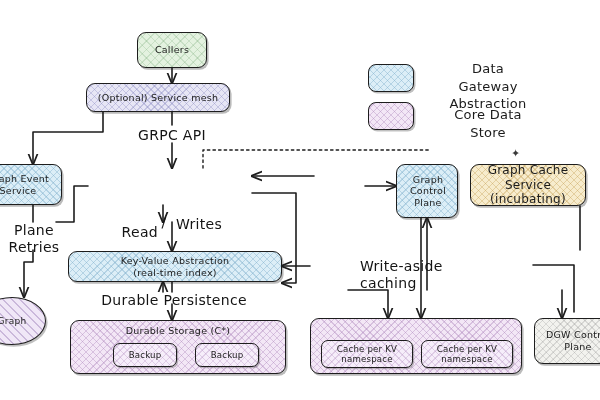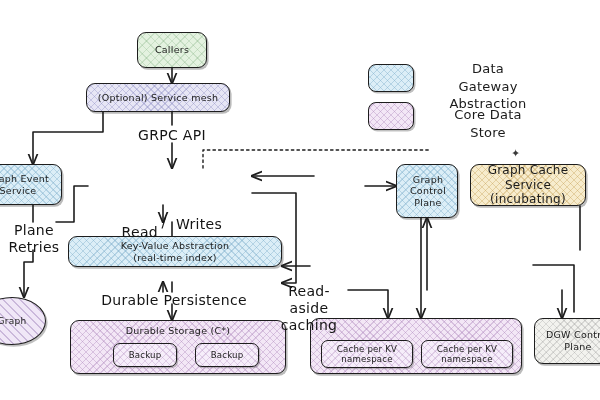--- a/index.html
+++ b/index.html
@@ -191,21 +191,21 @@
 Plane</span>
   </div>
 
   <div class="sparkle" style="left:511px;top:147px;">✦</div>
   <div class="node fill-tan" style="left:470px;top:164px;width:116px;height:42px;font-size:12px;">
     <span class="lbl">Graph Cache
 Service
 (incubating)</span>
   </div>
 
-  <div class="node fill-blue" style="left:68px;top:236px;width:214px;height:31px;">
+  <div class="node fill-blue" style="left:68px;top:251px;width:214px;height:31px;">
     <span class="lbl">Key-Value Abstraction
 (real-time index)</span>
   </div>
 
   <div class="node fill-kafka ellipse" style="left:-22px;top:297px;width:68px;height:48px;border-radius:50%;font-size:9px;">
     <span class="lbl">Graph</span>
   </div>
 
   <div class="node container fill-pink" style="left:70px;top:320px;width:216px;height:54px;">
     <span class="title">Durable Storage (C*)</span>
@@ -238,23 +238,22 @@
   <div class="elabel" style="left:6px;top:222px;width:56px;">Plane
 Retries</div>
 
   <div class="elabel" style="left:120px;top:216px;width:38px;text-align:right;margin-top:8px;">Read</div>
   <div class="elabel" style="left:160px;top:214px;width:8px;">/</div>
   <div class="elabel" style="left:176px;top:216px;width:46px;text-align:left;">Writes</div>
 
 
   <div class="elabel" style="left:96px;top:292px;width:156px;">Durable Persistence</div>
 
-  <div class="elabel" style="left:270px;top:283px;width:78px;">Read-aside
-caching</div>
-
+
+  <div class="elabel" style="left:360px;top:258px;width:120px;text-align:left;">Write-aside caching</div>
 
 
   <div class="legend">
     <div class="legend-swatch fill-blue" style="left:368px;top:64px;"></div>
     <div class="legend-text" style="left:440px;top:60px;width:96px;">Data
 Gateway
 Abstraction</div>
 
     <div class="legend-swatch fill-pink" style="left:368px;top:102px;"></div>
     <div class="legend-text" style="left:440px;top:106px;width:96px;">Core Data

